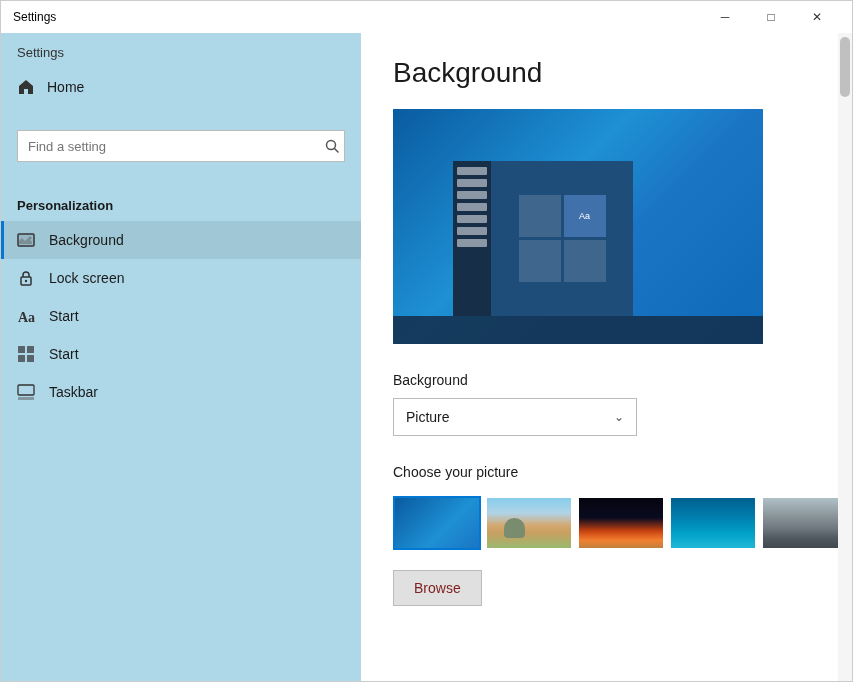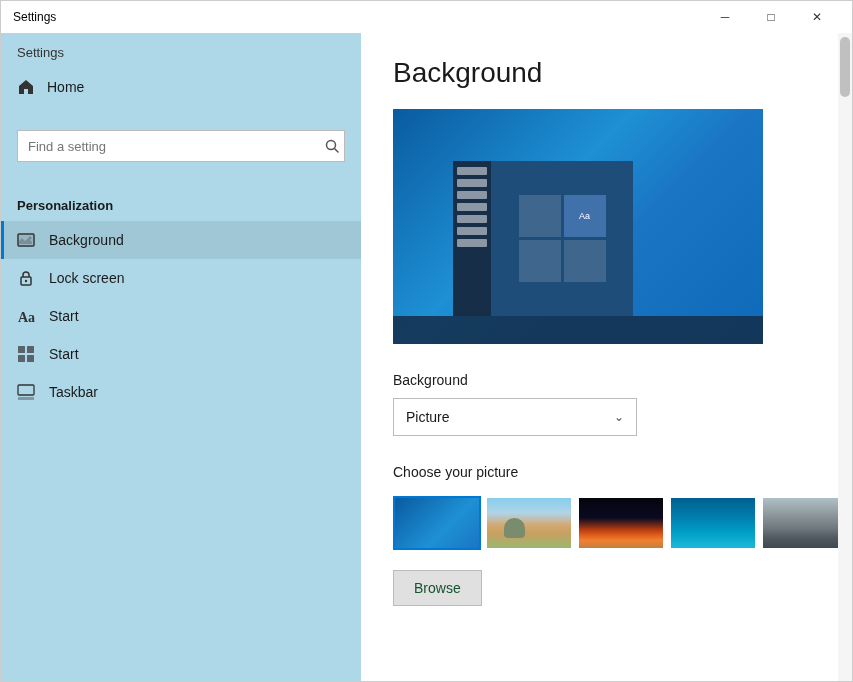--- a/index.html
+++ b/index.html
@@ -392,21 +392,21 @@
       background: linear-gradient(180deg, #b0c0c8 0%, #909ca0 30%, #707880 60%, #505860 80%, #404850 100%);
     }
 
     
     .browse-btn {
       height: 36px;
       padding: 0 20px;
       background: #e0e0e0;
       border: 1px solid #bbb;
       font-size: 14px;
-      color: #14532d;
+      color: #7f1d1d;
       cursor: pointer;
     }
 
     
     svg { display: block; }
   </style>
 </head>
 <body>
 
 <div class="window">

